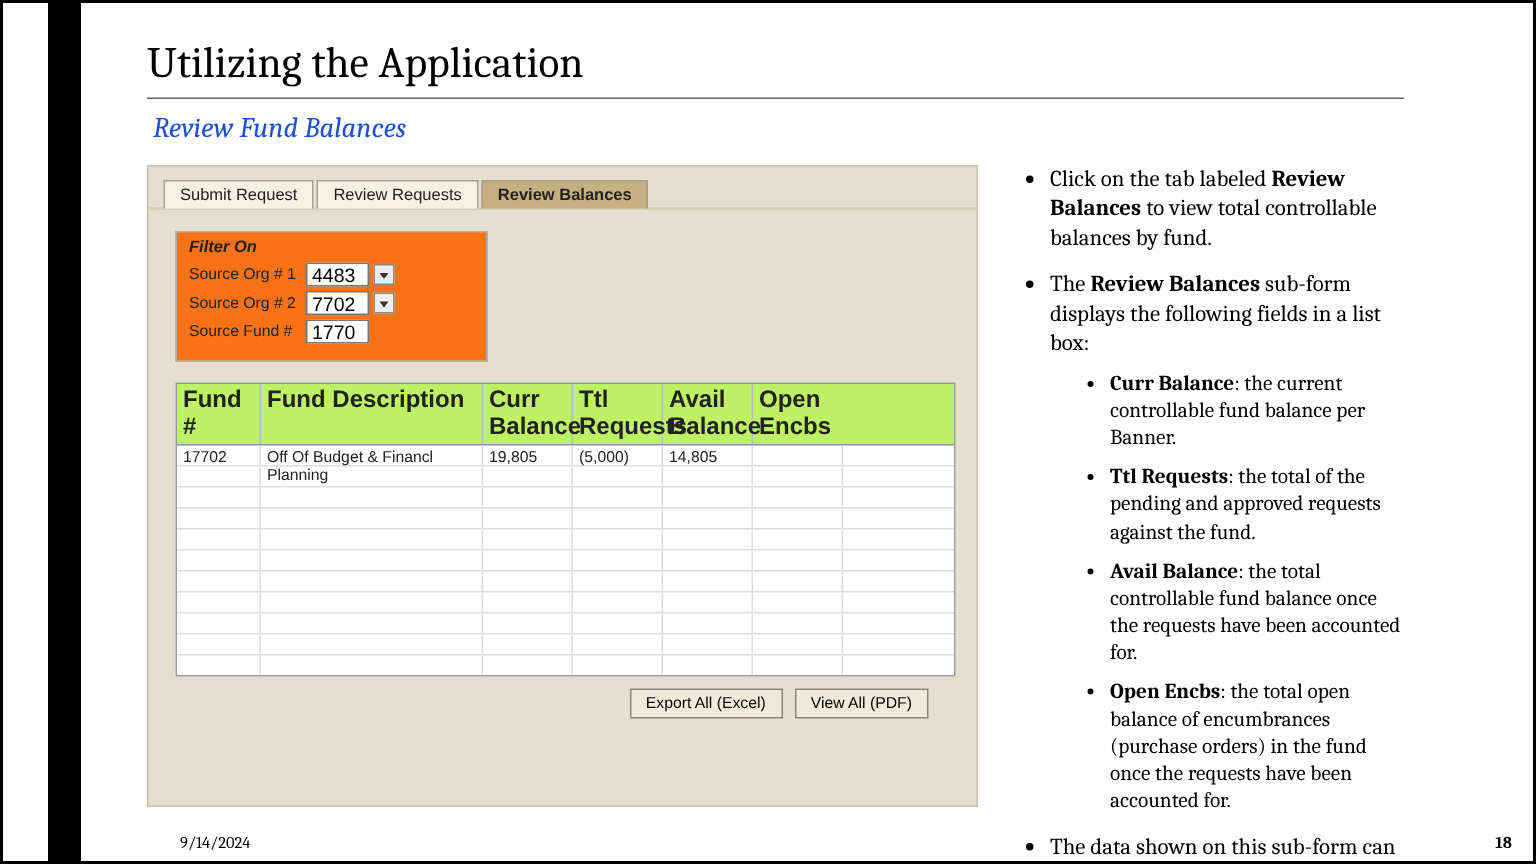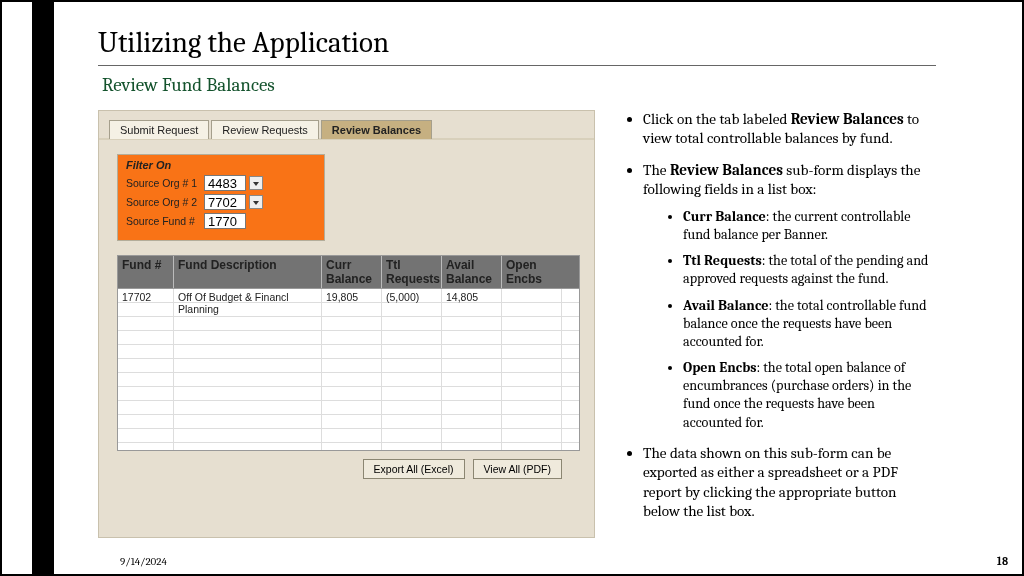--- a/index.html
+++ b/index.html
@@ -31,29 +31,30 @@
     font-weight: 400;
     margin: 0 0 6px 0;
   }
   .hr {
     border: none;
     border-top: 1px solid #666;
     margin: 2px 0 8px 0;
   }
   .subtitle {
     font-size: 19px;
-    color: #14532d;
+    font-style: italic;
+    color: #1d4ed8;
     margin: 0 0 14px 4px;
   }
   .body {
     display: flex;
     gap: 30px;
   }
   .app-shot {
-    width: 497px; height: 428px;
+    width: 554px; height: 428px;
     background: #e6dfd0;
     border: 1px solid #c9c1ad;
     font-family: 'Segoe UI', Tahoma, Arial, sans-serif;
     font-size: 11px;
     color: #222;
     padding: 8px 0 0 0;
     position: relative;
   }
   .tabs { padding-left: 10px; display: flex; gap: 2px; }
   .tab {
@@ -105,24 +106,24 @@
   }
   .table-area {
     margin: 14px 14px 0 18px;
     background: #fff;
     border: 1px solid #999;
     height: 196px;
     overflow: hidden;
   }
   .thead {
     display: flex;
-    background: #737373;
+    background: #bef264;
     border-bottom: 1px solid #999;
     font-weight: bold;
-    font-size: 12px;
+    font-size: 16px;
   }
   .col { padding: 2px 4px; border-right: 1px solid #bbb; }
   .c1 { width: 56px; }
   .c2 { width: 148px; }
   .c3 { width: 60px; text-align: left; }
   .c4 { width: 60px; text-align: left; }
   .c5 { width: 60px; text-align: left; }
   .c6 { width: 60px; text-align: left; border-right: none; }
   .trow { display: flex; font-size: 10.5px; border-bottom: 1px solid #ddd; height: 14px; }
   .trow .col { border-right: 1px solid #ddd; }

